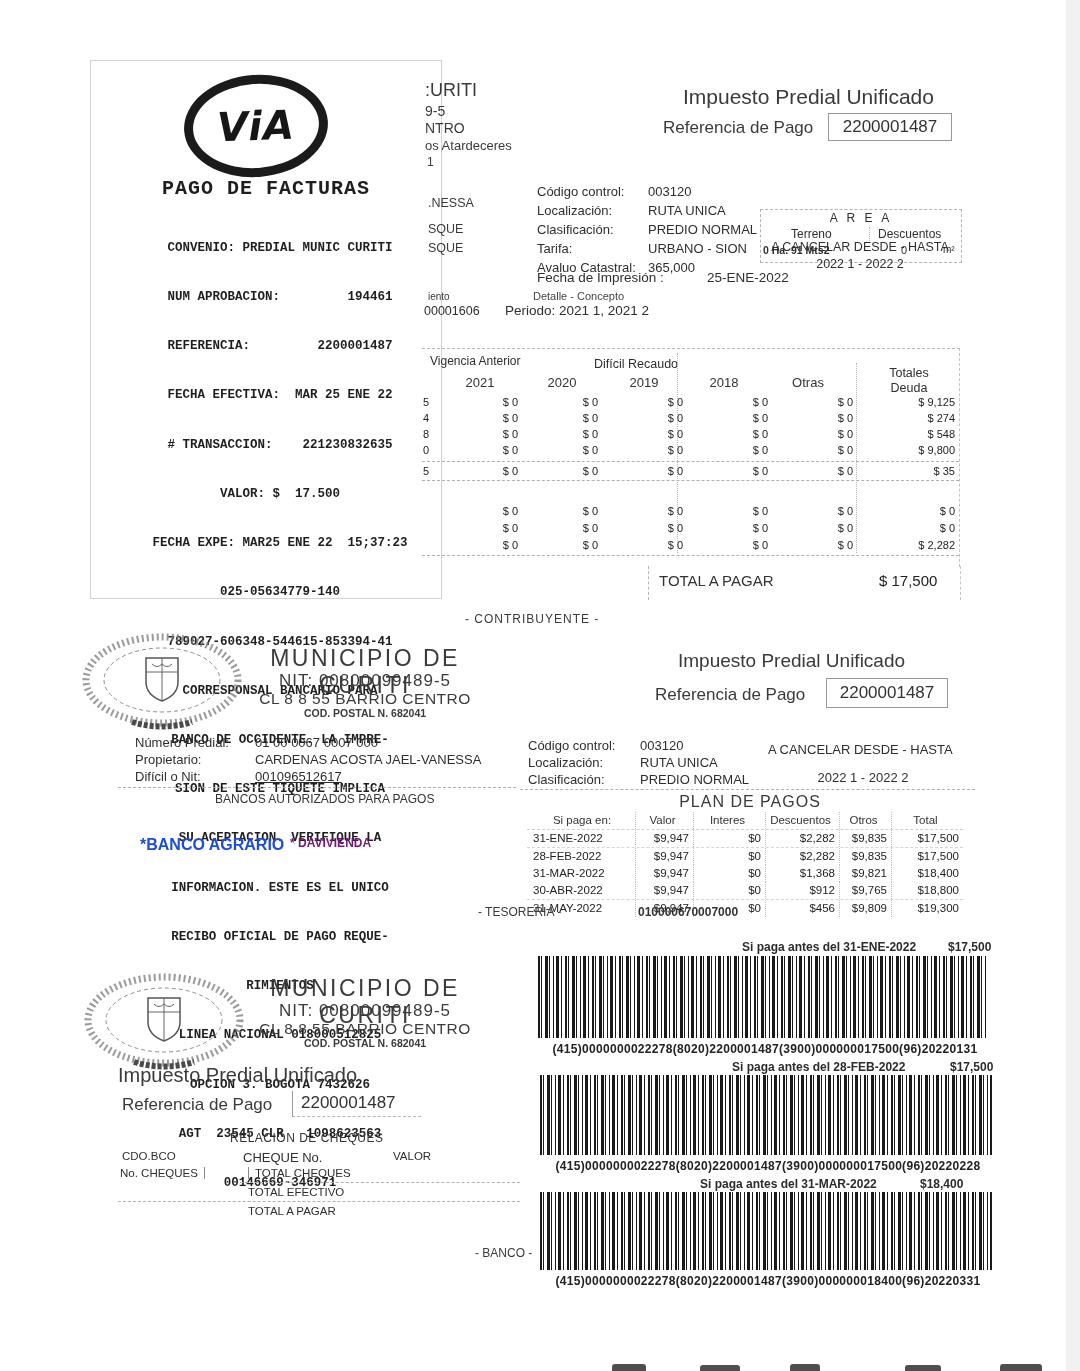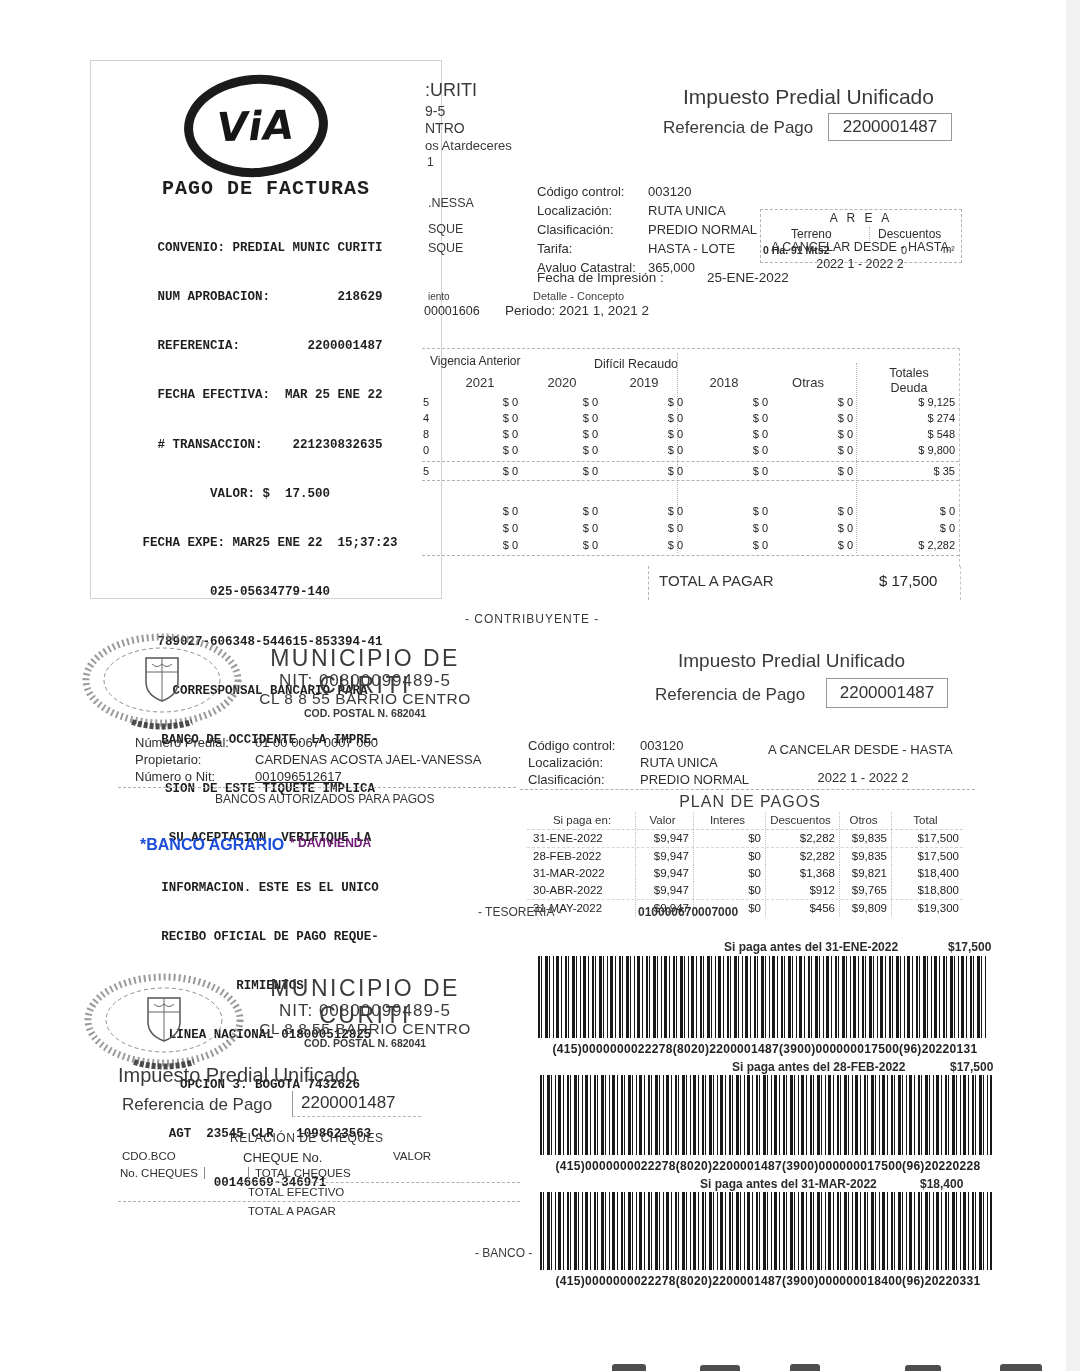--- a/index.html
+++ b/index.html
@@ -7,21 +7,21 @@
         font-family:"Liberation Sans",sans-serif;color:#2e2e2e;}
   .abs{position:absolute;}
   
   .receipt{left:90px;top:60px;width:350px;height:537px;border:1px solid #d2d2d2;
            font-family:"Liberation Mono",monospace;color:#1e1e1e;}
   .via-logo{left:93px;top:14px;width:126px;height:84px;border:9px solid #1b1b1b;border-radius:50%;
             display:flex;align-items:center;justify-content:center;transform:rotate(-4deg);}
   .via-logo span{font-family:"DejaVu Sans",sans-serif;font-weight:bold;font-style:italic;
                  font-size:40px;letter-spacing:1px;color:#161616;transform:rotate(2deg);}
   .receipt-title{left:0;top:116px;width:100%;text-align:center;font-size:20px;font-weight:bold;letter-spacing:1px;}
-  .receipt-lines{left:4px;top:146px;width:100%;text-align:center;font-size:12.5px;font-weight:bold;
+  .receipt-lines{left:14px;top:146px;width:100%;text-align:center;font-size:12.5px;font-weight:bold;
                  line-height:16.4px;white-space:pre;}
   
   .t{font-size:13px;}
   .small{font-size:11px;}
   .frag{color:#3a3a3a;}
   .big-title{font-size:21px;color:#3a3a3a;}
   .ref-label{font-size:17px;color:#3a3a3a;}
   .ref-box{border:1px solid #979797;font-size:17px;color:#333;text-align:center;line-height:26px;}
   .dashed-h{border-top:1px dashed #b0b0b0;}
   .dotted-v{border-left:1px dotted #b5b5b5;}
@@ -60,21 +60,21 @@
 <div class="page">
   <div class="abs edge-strip"></div>
 
   <div class="abs receipt">
     <div class="abs via-logo">
       <span>ViA</span>
     </div>
     <div class="abs receipt-title">PAGO DE FACTURAS</div>
     <div class="abs receipt-lines">
       <div>CONVENIO: PREDIAL MUNIC CURITI</div>
-      <div>NUM APROBACION:         218629</div>
+      <div>NUM APROBACION:         194461</div>
       <div>REFERENCIA:         2200001487</div>
       <div>FECHA EFECTIVA:  MAR 25 ENE 22</div>
       <div># TRANSACCION:    221230832635</div>
       <div>VALOR: $  17.500</div>
       <div>FECHA EXPE: MAR25 ENE 22  15;37:23</div>
       <div>025-05634779-140</div>
       <div>789027-606348-544615-853394-41</div>
       <div>CORRESPONSAL BANCARIO PARA</div>
       <div>BANCO DE OCCIDENTE. LA IMPRE-</div>
       <div>SION DE ESTE TIQUETE IMPLICA</div>
@@ -99,21 +99,21 @@
   <div class="abs ref-label" style="left:663px;top:118px;">Referencia de Pago</div>
   <div class="abs ref-box" style="left:828px;top:113px;width:122px;height:26px;">2200001487</div>
 
   <div class="abs t" style="left:537px;top:184px;">Código control:</div>
   <div class="abs t" style="left:648px;top:184px;">003120</div>
   <div class="abs t" style="left:537px;top:203px;">Localización:</div>
   <div class="abs t" style="left:648px;top:203px;">RUTA UNICA</div>
   <div class="abs t" style="left:537px;top:222px;">Clasificación:</div>
   <div class="abs t" style="left:648px;top:222px;">PREDIO NORMAL</div>
   <div class="abs t" style="left:537px;top:241px;">Tarifa:</div>
-  <div class="abs t" style="left:648px;top:241px;">HASTA - LOTE</div>
+  <div class="abs t" style="left:648px;top:241px;">URBANO - SION</div>
   <div class="abs t" style="left:537px;top:260px;">Avaluo Catastral:</div>
   <div class="abs t" style="left:648px;top:260px;">365,000</div>
 
   <div class="abs frag" style="left:428px;top:196px;font-size:12.5px;">.NESSA</div>
   <div class="abs frag" style="left:428px;top:222px;font-size:12.5px;">SQUE</div>
   <div class="abs frag" style="left:428px;top:241px;font-size:12.5px;">SQUE</div>
 
   <div class="abs" style="left:760px;top:182px;width:200px;height:52px;border:1px dashed #b3b3b3;margin-top:27px;">
     <div class="abs" style="left:0;top:1px;width:100%;text-align:center;font-size:12px;letter-spacing:3px;">A R E A</div>
     <div class="abs" style="left:30px;top:17px;font-size:12px;">Terreno</div>
@@ -244,21 +244,21 @@
   <div class="abs muni-postal" style="left:225px;top:707px;width:280px;text-align:center;">COD. POSTAL N. 682041</div>
 
   <div class="abs" style="left:678px;top:650px;font-size:19px;color:#3a3a3a;">Impuesto Predial Unificado</div>
   <div class="abs ref-label" style="left:655px;top:685px;">Referencia de Pago</div>
   <div class="abs ref-box" style="left:826px;top:678px;width:120px;height:28px;line-height:28px;">2200001487</div>
 
   <div class="abs t" style="left:135px;top:735px;">Número Predial:</div>
   <div class="abs t" style="left:255px;top:735px;">01 00 0067 0007 000</div>
   <div class="abs t" style="left:135px;top:752px;">Propietario:</div>
   <div class="abs t" style="left:255px;top:752px;">CARDENAS ACOSTA JAEL-VANESSA</div>
-  <div class="abs t" style="left:135px;top:769px;">Número o Nit:</div>
+  <div class="abs t" style="left:135px;top:769px;">Difícil o Nit:</div>
   <div class="abs t" style="left:255px;top:769px;text-decoration:underline;">001096512617</div>
 
   <div class="abs dashed-h" style="left:118px;top:787px;width:398px;"></div>
   <div class="abs" style="left:215px;top:792px;font-size:12px;color:#333;">BANCOS AUTORIZADOS PARA PAGOS</div>
   <div class="abs" style="left:140px;top:836px;font-size:16px;font-weight:bold;color:#1d4ed8;">*BANCO AGRARIO</div>
   <div class="abs" style="left:290px;top:836px;font-size:12px;font-weight:bold;color:#701a75;text-align:right;">* DAVIVIENDA</div>
 
   <div class="abs t" style="left:528px;top:738px;">Código control:</div>
   <div class="abs t" style="left:640px;top:738px;">003120</div>
   <div class="abs t" style="left:528px;top:755px;">Localización:</div>
@@ -318,21 +318,21 @@
         <span class="pc">$0</span>
         <span class="pc">$456</span>
         <span class="pc">$9,809</span>
         <span class="pc">$19,300</span>
     </div>
   </div>
 
   <div class="abs" style="left:478px;top:905px;font-size:12px;color:#3a3a3a;">- TESORERIA -</div>
   <div class="abs" style="left:638px;top:905px;font-size:12px;font-weight:bold;color:#333;">010000670007000</div>
 
-  <div class="abs bc-note" style="left:724px;top:940px;">Si paga antes del 31-ENE-2022</div>
+  <div class="abs bc-note" style="left:742px;top:940px;">Si paga antes del 31-ENE-2022</div>
   <div class="abs bc-note" style="left:948px;top:940px;">$17,500</div>
   <div class="abs barcode" style="left:538px;top:956px;width:450px;height:82px;"></div>
   <div class="abs bc-code" style="left:540px;top:1042px;width:450px;text-align:center;">(415)0000000022278(8020)2200001487(3900)000000017500(96)20220131</div>
 
   <svg class="abs" style="left:78px;top:972px;" width="172" height="100" viewBox="0 0 172 100">
     <ellipse cx="86" cy="48" rx="76" ry="43" fill="none" stroke="#787878" stroke-width="7" stroke-dasharray="2 3" opacity="0.75"></ellipse>
     <ellipse cx="86" cy="48" rx="58" ry="32" fill="none" stroke="#909090" stroke-width="1" stroke-dasharray="4 3"></ellipse>
     <path d="M70 26 h32 v24 q0 13 -16 19 q-16 -6 -16 -19 z" fill="none" stroke="#555" stroke-width="1.5"></path>
     <path d="M86 26 v43 M70 40 h32 M76 32 q5 5 10 0 q5 5 10 0" fill="none" stroke="#666" stroke-width="1"></path>
     <path d="M56 90 q30 9 60 0" fill="none" stroke="#4a4a4a" stroke-width="6" stroke-dasharray="4 2"></path>

